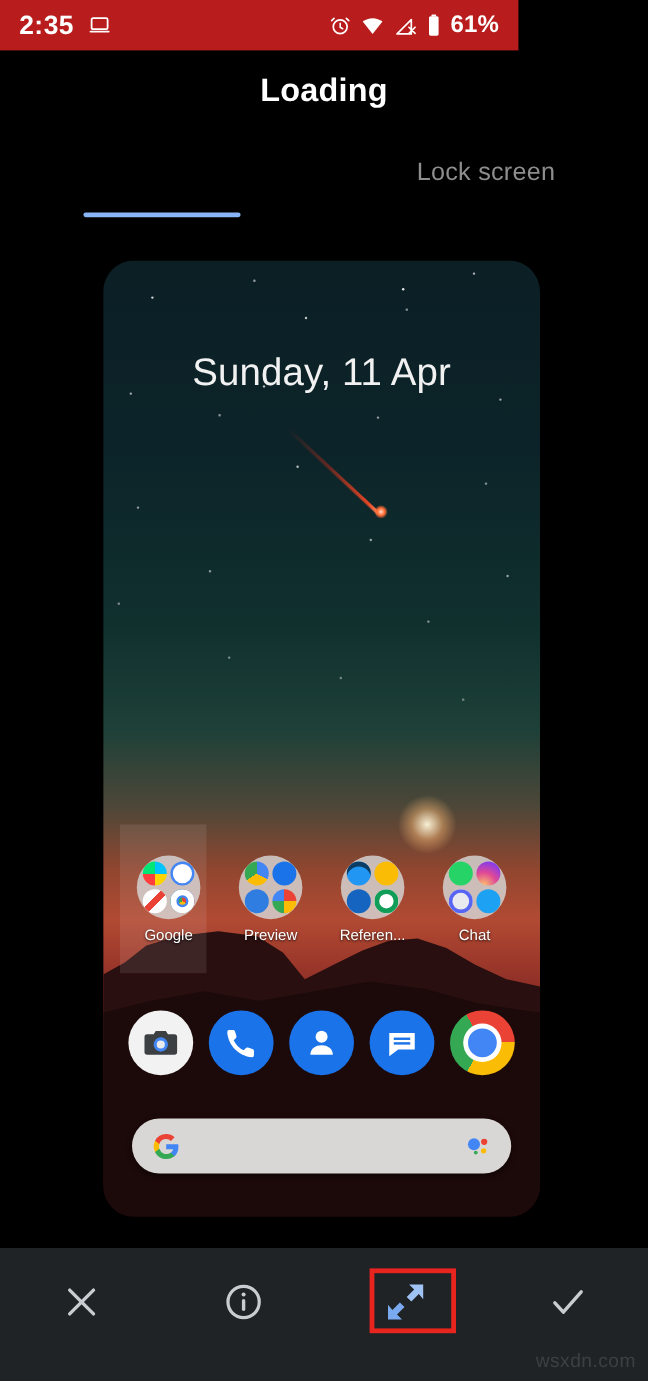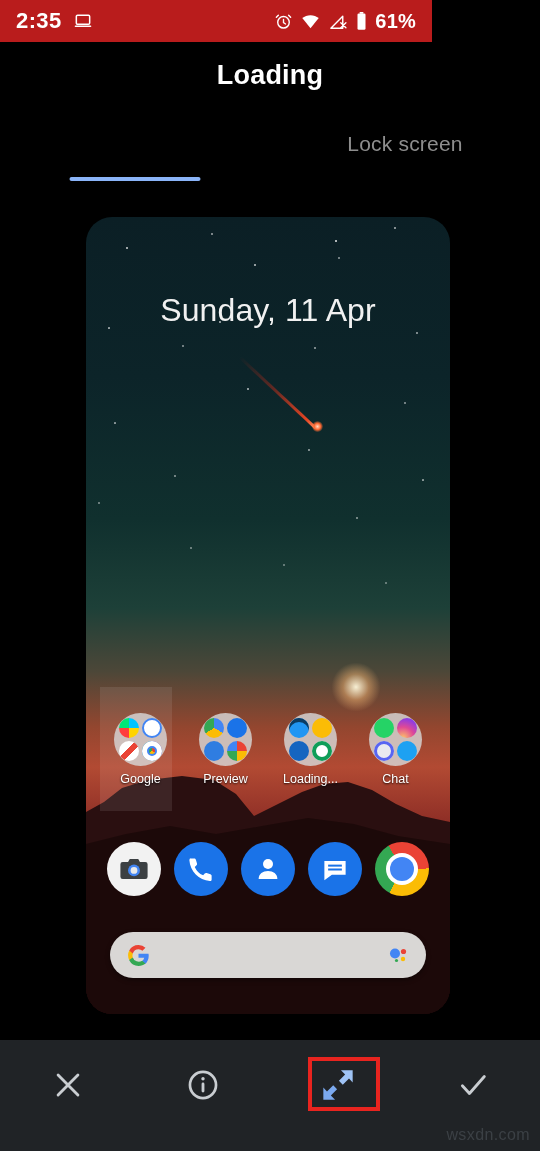--- a/index.html
+++ b/index.html
@@ -221,21 +221,21 @@
     </div>
 
 
     <div class="folder">
       <div class="folder-circle">
         <span class="mini" style="background:#2196f3;box-shadow:inset 0 4px 0 #0b3c63"></span>
         <span class="mini" style="background:#fbbc05"></span>
         <span class="mini" style="background:#1565c0"></span>
         <span class="mini" style="background:#fff;box-shadow:inset 0 0 0 4px #0f9d58"></span>
       </div>
-      <span class="folder-label">Loading...</span>
+      <span class="folder-label">Referen...</span>
     </div>
 
     <div class="folder">
       <div class="folder-circle">
         <span class="mini" style="background:#25d366"></span>
         <span class="mini" style="background:radial-gradient(circle at 30% 100%,#fdc468,#df4996 45%,#7638fa 90%)"></span>
         <span class="mini" style="background:#e9eaf0;box-shadow:inset 0 0 0 3px #5865f2"></span>
         <span class="mini" style="background:#1da1f2"></span>
       </div>
       <span class="folder-label">Chat</span>

